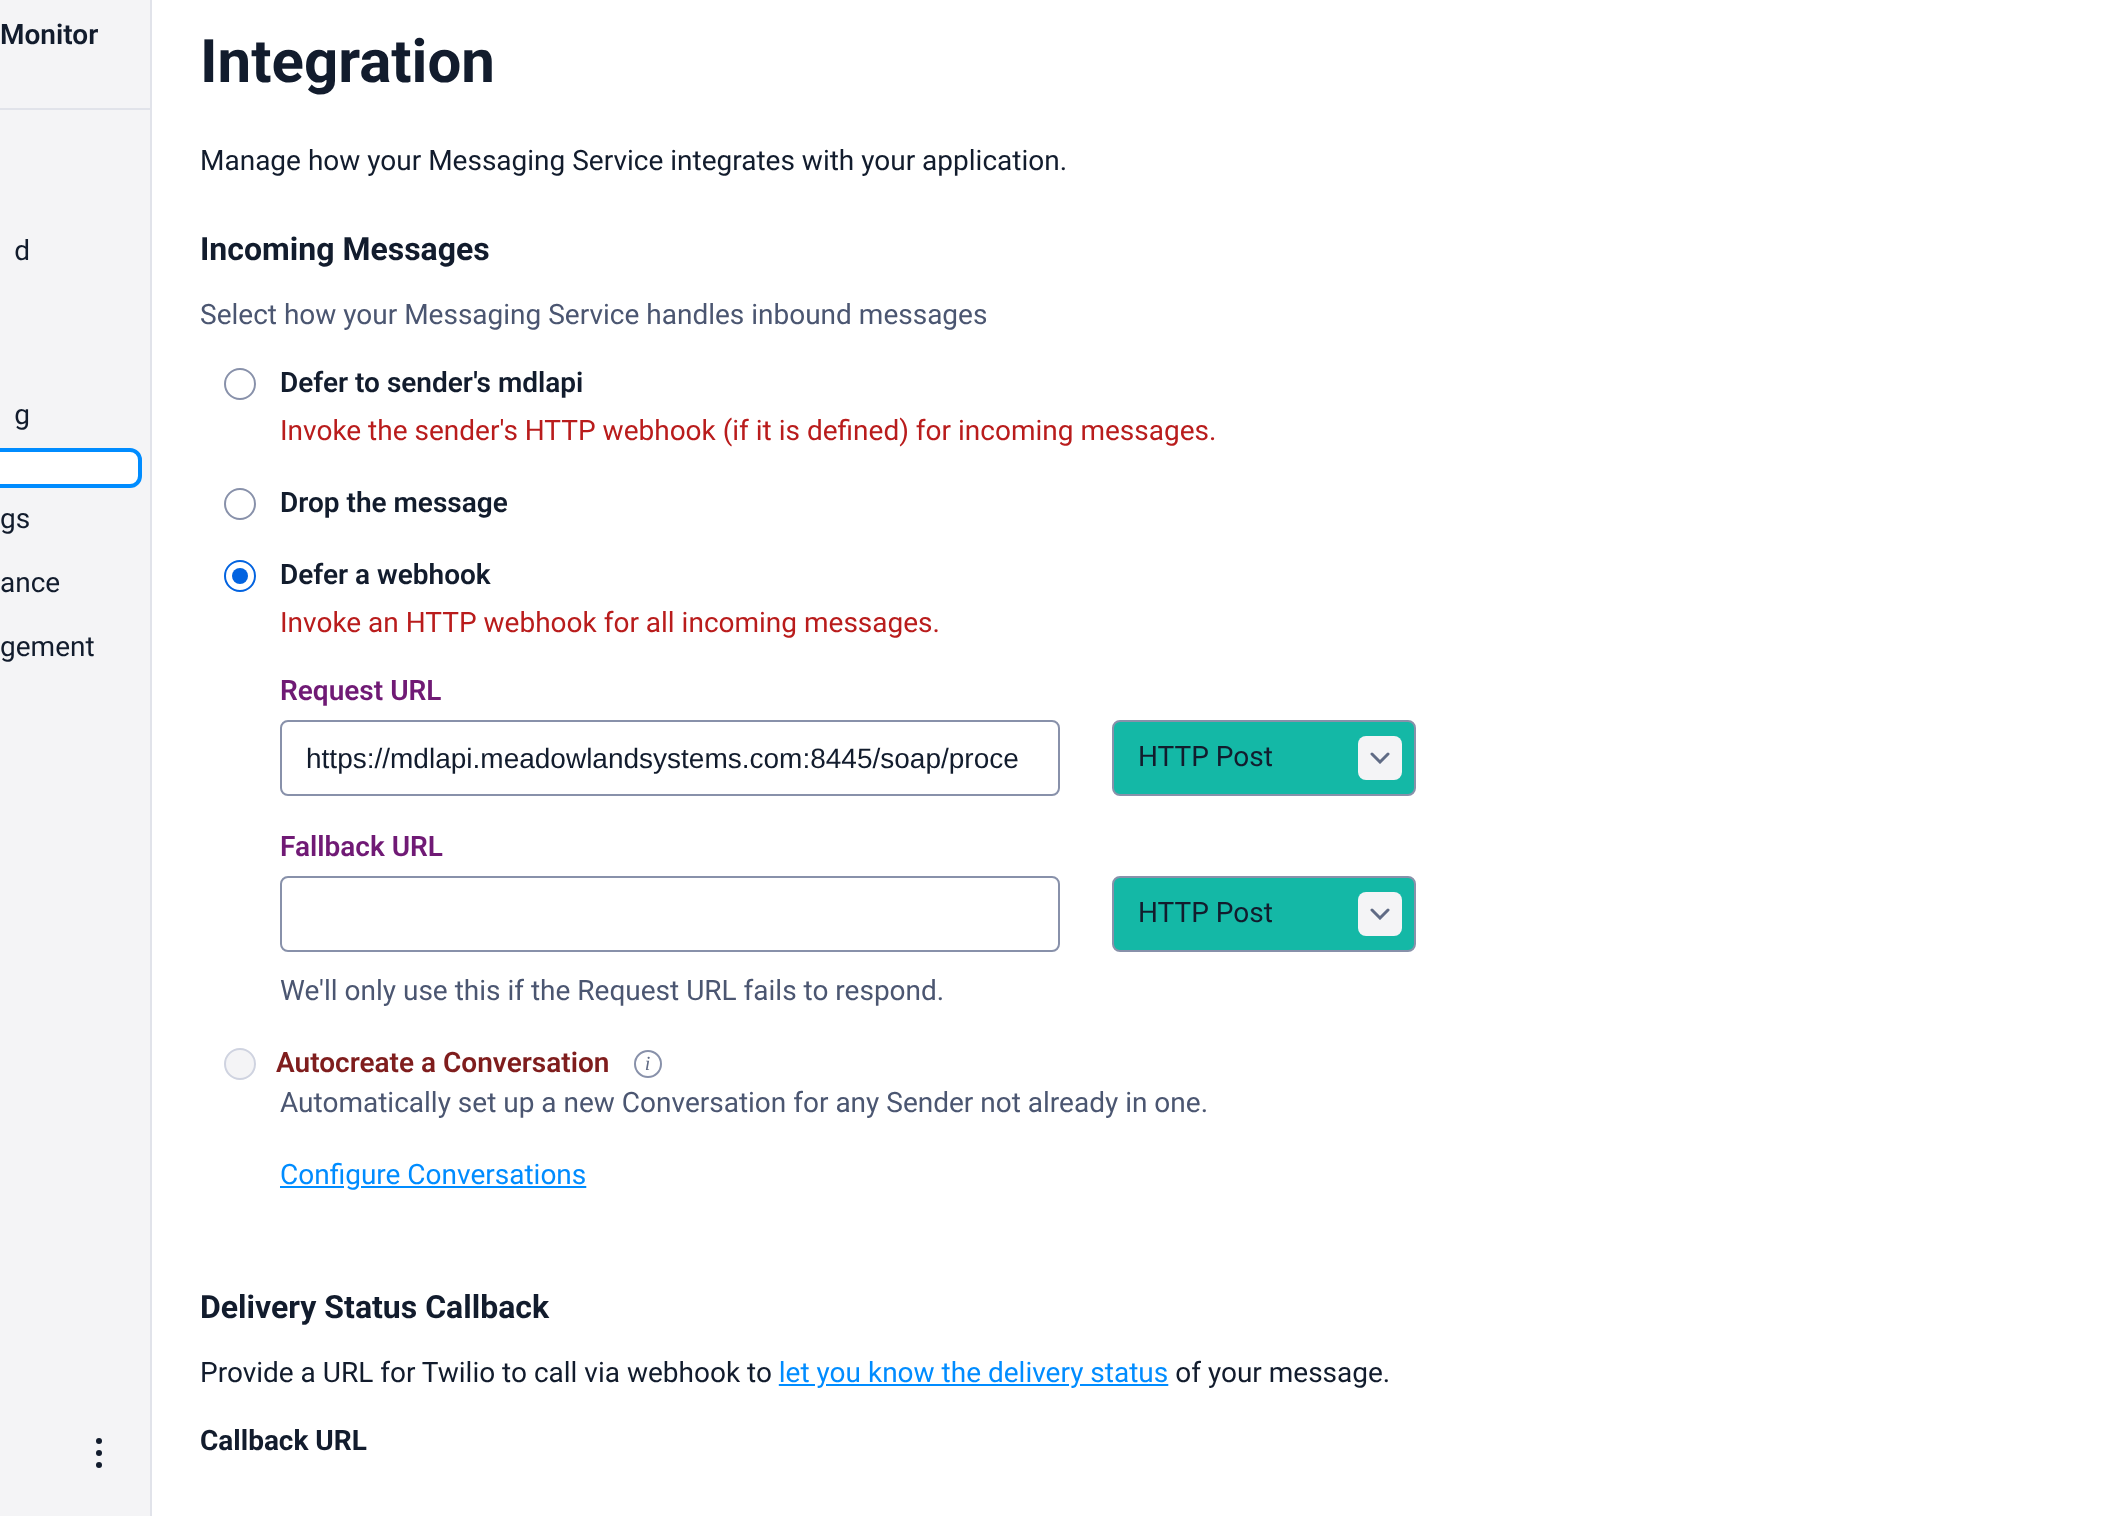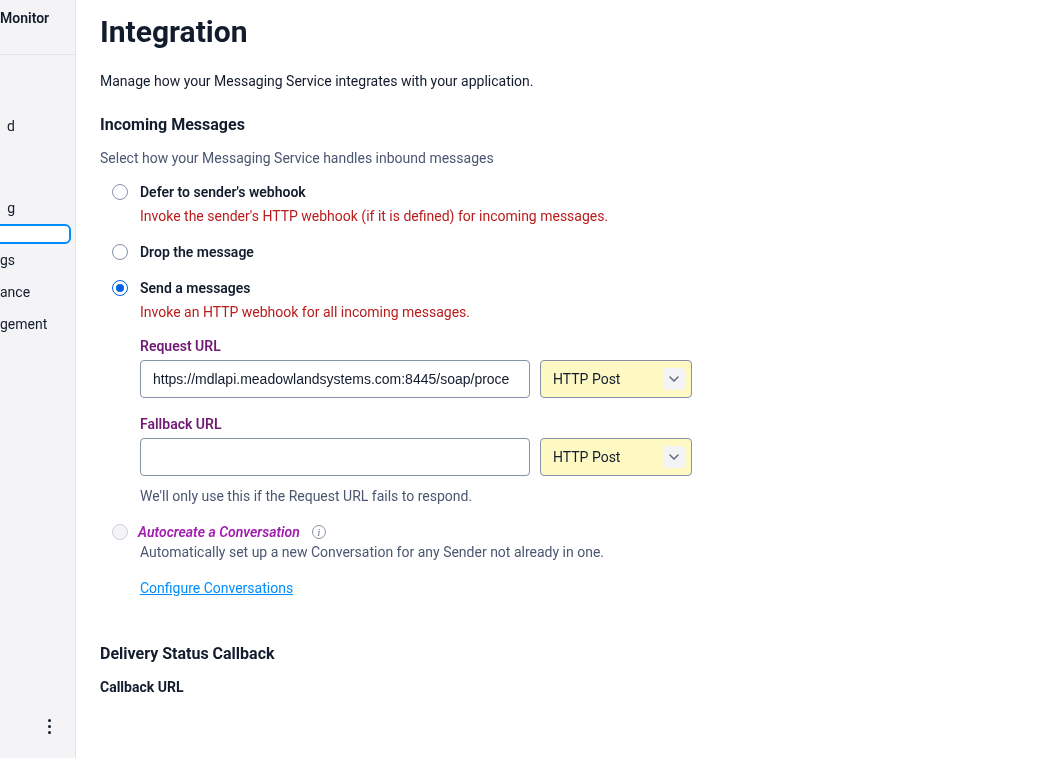--- a/index.html
+++ b/index.html
@@ -121,60 +121,60 @@
       position: absolute;
       left: 3px; top: 3px;
       width: 8px; height: 8px;
       background: #0263e0;
       border-radius: 50%;
     }
     .radio-label { font-size: 14px; font-weight: 600; color: #121C2D; }
     .radio-desc { font-size: 14px; color: #b91c1c; padding-left: 28px; }
     .form-fields { padding-left: 28px; margin-top: 18px; }
     .field-label { font-size: 14px; font-weight: 600; margin-bottom: 6px; color: #701a75; }
-    .field-row { display: flex; gap: 10px; margin-bottom: 18px; }
+    .field-row { display: flex; gap: 26px; margin-bottom: 18px; }
     .text-input {
       width: 390px;
       height: 38px;
       border: 1px solid #8891aa;
       border-radius: 4px;
       padding: 0 12px;
       font-size: 14px;
       color: #121C2D;
       background: #fff;
     }
     .select-wrap {
       width: 152px;
       height: 38px;
       border: 1px solid #8891aa;
       border-radius: 4px;
       display: flex;
       align-items: center;
       justify-content: space-between;
       padding: 0 6px 0 12px;
-      background: #fef9c3;
+      background: #14b8a6;
       cursor: pointer;
     }
     .select-value { font-size: 14px; color: #121C2D; }
     .select-chevron {
       width: 22px; height: 22px;
       background: #f4f4f6;
       border-radius: 4px;
       display: flex; align-items: center; justify-content: center;
     }
     .select-chevron svg { width: 10px; height: 6px; }
     .fallback-note {
       font-size: 14px;
       color: #4b5671;
       padding-left: 28px;
       margin-top: -6px;
       margin-bottom: 12px;
     }
     .checkbox-row { display: flex; align-items: center; gap: 10px; margin-bottom: 4px; padding-left: 12px; }
-    .checkbox-label { font-size: 14px; font-weight: 600; color: #a21caf; font-style: italic; }
+    .checkbox-label { font-size: 14px; font-weight: 600; color: #7f1d1d; }
     .info-icon {
       width: 14px; height: 14px;
       border: 1px solid #8891aa;
       border-radius: 50%;
       display: inline-flex; align-items: center; justify-content: center;
       font-size: 10px; font-style: italic; font-family: serif;
       color: #606b85;
       margin-left: 2px;
     }
     .checkbox-desc { font-size: 14px; color: #4b5671; padding-left: 40px; margin-bottom: 20px; }
@@ -211,36 +211,36 @@
   <div class="subtext">Manage how your Messaging Service integrates with your application.</div>
 
   <h2>Incoming Messages</h2>
   <div class="desc">Select how your Messaging Service handles inbound messages</div>
 
   <div class="radio-group">
 
     <div class="radio-option">
       <div class="radio-row">
         <div class="radio-circle"></div>
-        <div class="radio-label">Defer to sender's webhook</div>
+        <div class="radio-label">Defer to sender's mdlapi</div>
       </div>
       <div class="radio-desc">Invoke the sender's HTTP webhook (if it is defined) for incoming messages.</div>
     </div>
 
     <div class="radio-option">
       <div class="radio-row">
         <div class="radio-circle"></div>
         <div class="radio-label">Drop the message</div>
       </div>
     </div>
 
     <div class="radio-option">
       <div class="radio-row">
         <div class="radio-circle checked"></div>
-        <div class="radio-label">Send a messages</div>
+        <div class="radio-label">Defer a webhook</div>
       </div>
       <div class="radio-desc">Invoke an HTTP webhook for all incoming messages.</div>
 
       <div class="form-fields">
         <div class="field-label">Request URL</div>
         <div class="field-row">
           <input class="text-input" type="text" value="https://mdlapi.meadowlandsystems.com:8445/soap/proce" style="">
           <div class="select-wrap">
             <span class="select-value">HTTP Post</span>
             <span class="select-chevron">
@@ -274,15 +274,18 @@
     <span class="checkbox-label">Autocreate a Conversation</span>
     <span class="info-icon">i</span>
   </div>
   <div class="checkbox-desc">Automatically set up a new Conversation for any Sender not already in one.</div>
 
   <div class="link-block">
     <span class="link">Configure Conversations</span>
   </div>
 
   <h2>Delivery Status Callback</h2>
+  <div class="section2-desc">
+    <span>Provide a URL for Twilio to call via webhook to </span><span class="link">let you know the delivery status</span><span> of your message.</span>
+  </div>
   <h3>Callback URL</h3>
 
 </div>
 
 </body></html>

